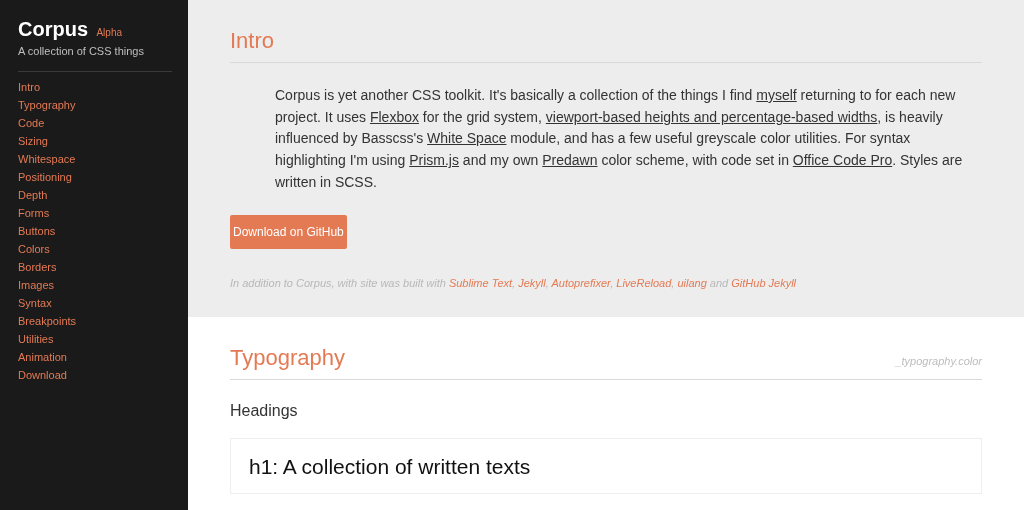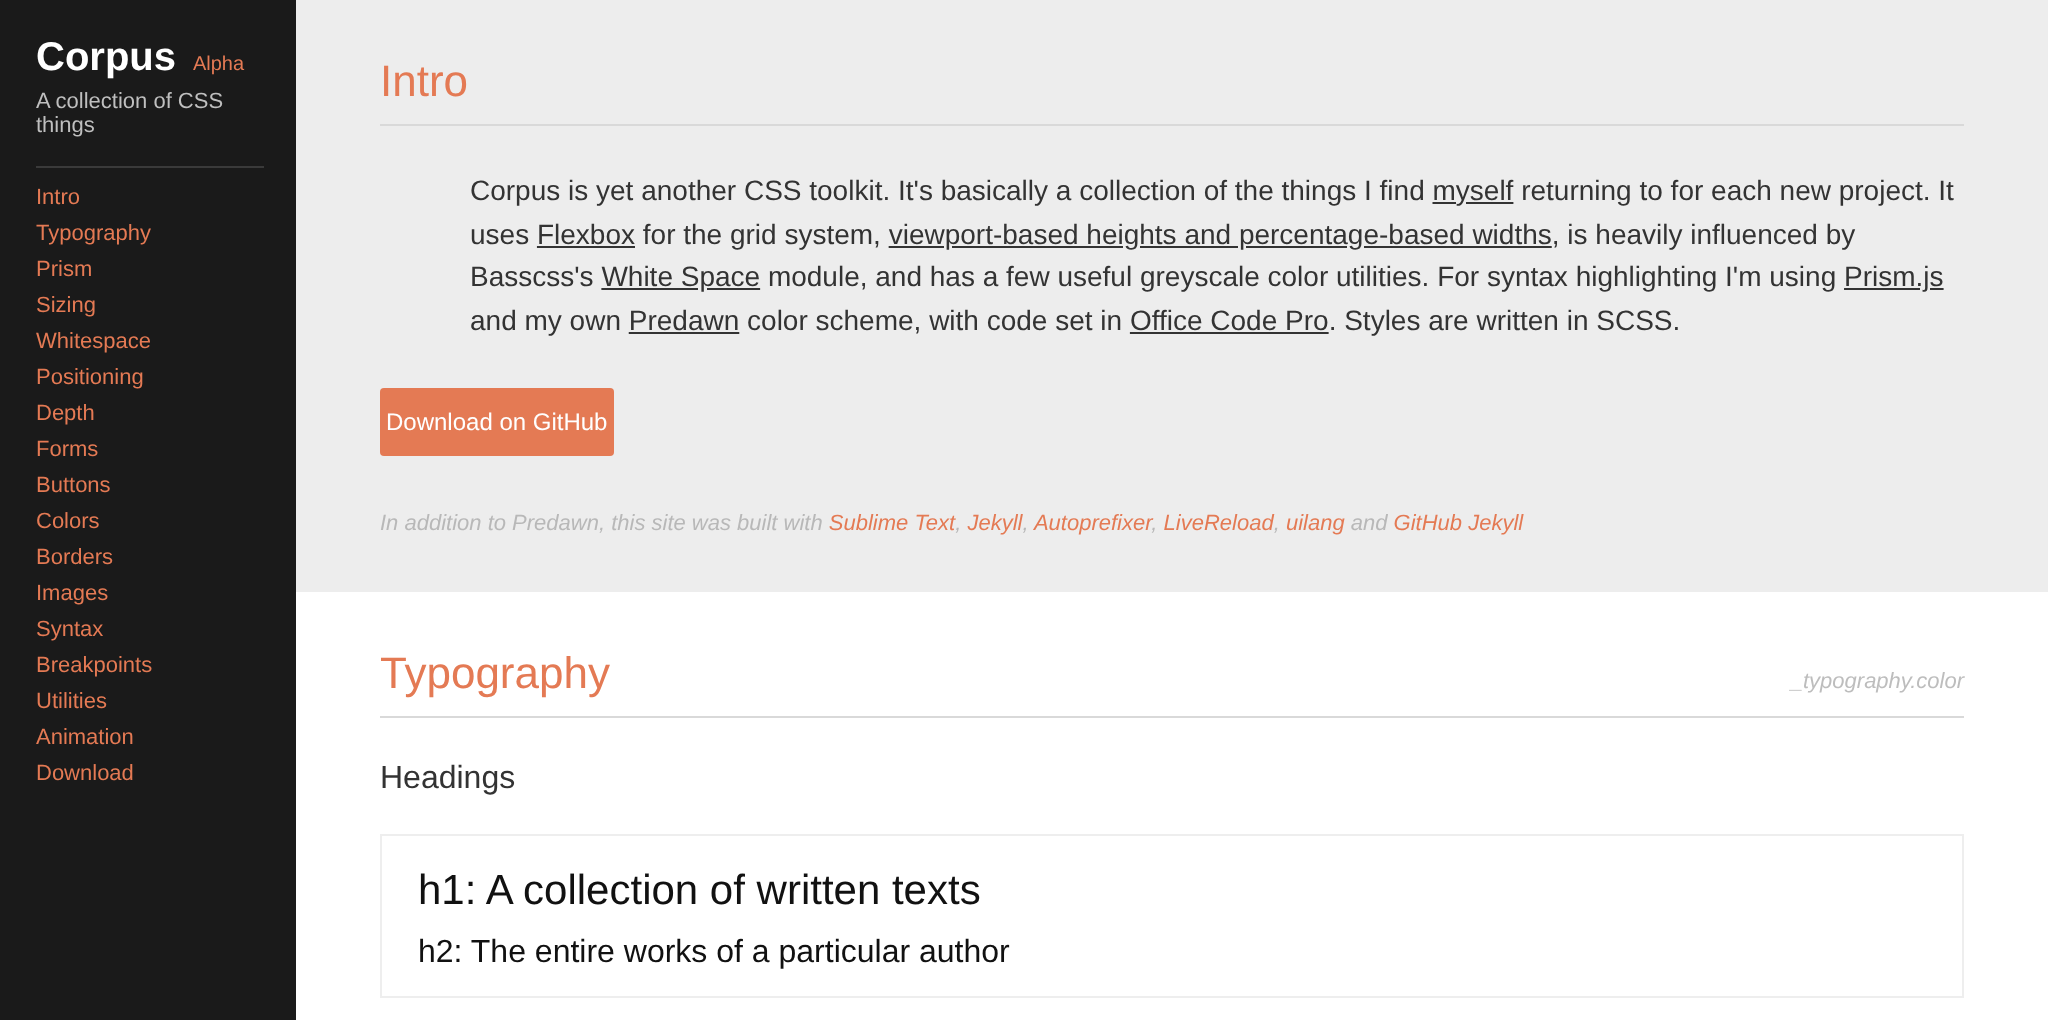--- a/index.html
+++ b/index.html
@@ -1,20 +1,20 @@
 <!DOCTYPE html>
 <html><head>
 <meta charset="utf-8">
 <style>
 * { margin: 0; padding: 0; box-sizing: border-box; }
 html, body { height: 100%; font-family: "Helvetica Neue", Arial, sans-serif; }
 body { display: flex; width: 1024px; height: 510px; overflow: hidden; background: #fff; }
 
 .sidebar {
-  width: 148px;
+  width: 188px;
   background: #1a1a1a;
   color: #fff;
   padding: 18px 16px 18px 18px;
   flex: none;
   overflow: hidden;
 }
 .brand { margin-bottom: 4px; }
 .brand-title { font-size: 20px; font-weight: 700; color: #fff; display: inline; }
 .brand-sub { font-size: 10px; color: #e47a54; margin-left: 4px; vertical-align: baseline; }
 .brand-tag { font-size: 11px; color: #bfbfbf; margin-top: 2px; }
@@ -67,21 +67,21 @@
 <aside class="sidebar">
   <div class="brand">
     <span class="brand-title">Corpus</span>
     <span class="brand-sub">Alpha</span>
   </div>
   <div class="brand-tag">A collection of CSS things</div>
   <hr class="divider">
   <ul class="nav">
       <li><a>Intro</a></li>
       <li><a>Typography</a></li>
-      <li><a>Prism</a></li>
+      <li><a>Code</a></li>
       <li><a>Sizing</a></li>
       <li><a>Whitespace</a></li>
       <li><a>Positioning</a></li>
       <li><a>Depth</a></li>
       <li><a>Forms</a></li>
       <li><a>Buttons</a></li>
       <li><a>Colors</a></li>
       <li><a>Borders</a></li>
       <li><a>Images</a></li>
       <li><a>Syntax</a></li>
@@ -99,31 +99,30 @@
       <h2 class="sec-title">Intro</h2>
     </div>
 
     <p class="para">
       <span>Corpus is yet another CSS toolkit. It's basically a collection of the things I find </span><a>myself</a><span> returning to for each new project. It uses </span><a>Flexbox</a><span> for the grid system, </span><a>viewport-based heights and percentage-based widths</a><span>, is heavily influenced by Basscss's </span><a>White Space</a><span> module, and has a few useful greyscale color utilities. For syntax highlighting I'm using </span><a>Prism.js</a><span> and my own </span><a>Predawn</a><span> color scheme, with code set in </span><a>Office Code Pro</a><span>. Styles are written in SCSS.</span>
     </p>
 
     <button class="btn">Download on GitHub</button>
 
     <p class="credits">
-      <span>In addition to Predawn, this site was built with </span><span><a>Sublime Text</a>, <a>Jekyll</a>, <a>Autoprefixer</a>, <a>LiveReload</a>, <a>uilang</a></span><span> and </span><a>GitHub Jekyll</a>
+      <span>In addition to Corpus, with site was built with </span><span><a>Sublime Text</a>, <a>Jekyll</a>, <a>Autoprefixer</a>, <a>LiveReload</a>, <a>uilang</a></span><span> and </span><a>GitHub Jekyll</a>
     </p>
   </section>
 
   <section class="section typo">
     <div class="sec-head">
       <h2 class="sec-title">Typography</h2>
       <span class="sec-file">_typography.color</span>
     </div>
 
     <h3 class="sub-h">Headings</h3>
 
     <div class="demo-box">
       <div class="h1demo">h1: A collection of written texts</div>
-      <div class="h2demo">h2: The entire works of a particular author</div>
     </div>
   </section>
 
 </main>
 
 </body></html>

